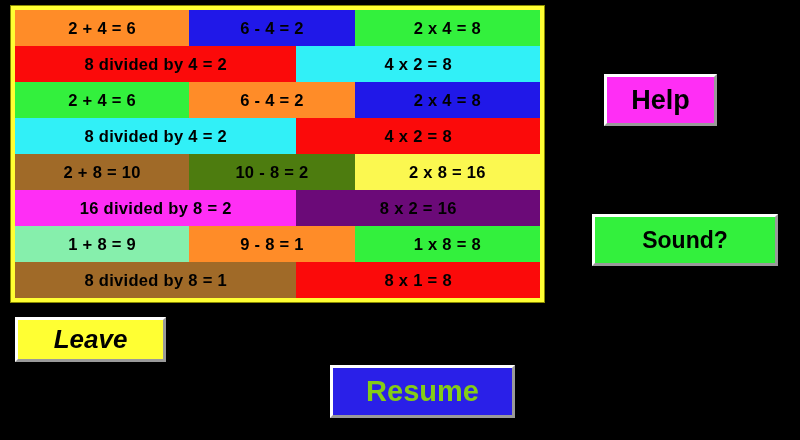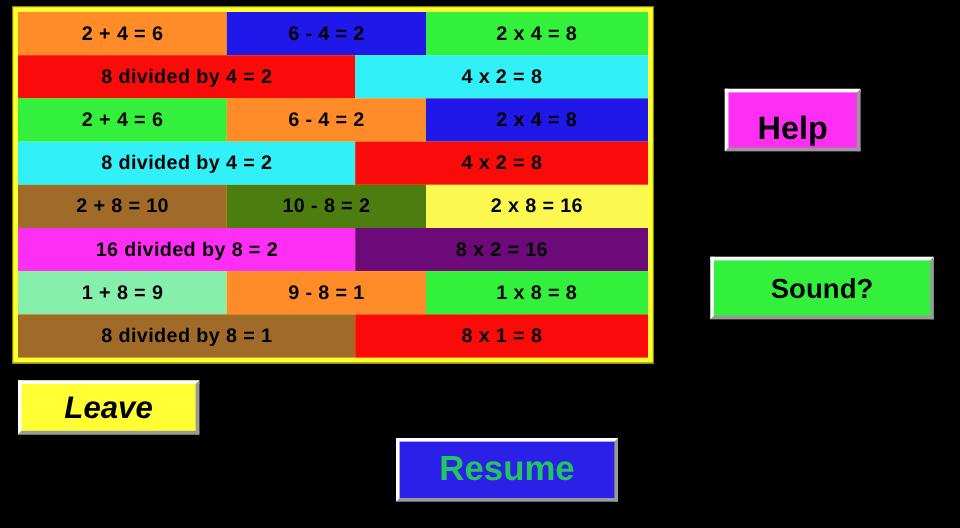--- a/index.html
+++ b/index.html
@@ -76,21 +76,20 @@
     white-space: nowrap;
   }
   #help-button {
     left: 604px;
     top: 74px;
     width: 113px;
     height: 52px;
     background: #FF2EF5;
     color: #000000;
     font-size: 27px;
-    align-items: flex-end;
   }
   #sound-button {
     left: 592px;
     top: 214px;
     width: 186px;
     height: 52px;
     background: #33F03D;
     color: #000000;
     font-size: 23px;
   }
@@ -103,21 +102,21 @@
     color: #000000;
     font-size: 26px;
     font-style: italic;
   }
   #resume-button {
     left: 330px;
     top: 365px;
     width: 185px;
     height: 53px;
     background: #2A20E8;
-    color: #22c55e;
+    color: #84cc16;
     font-size: 29px;
   }
 </style>
 </head>
 <body>
 
 <div id="fact-table">
   <div id="fact-rows">
       <div class="fact-row row-triple">
         <div class="fact-cell" style="background: rgb(255, 140, 40);">2 + 4 = 6</div>

